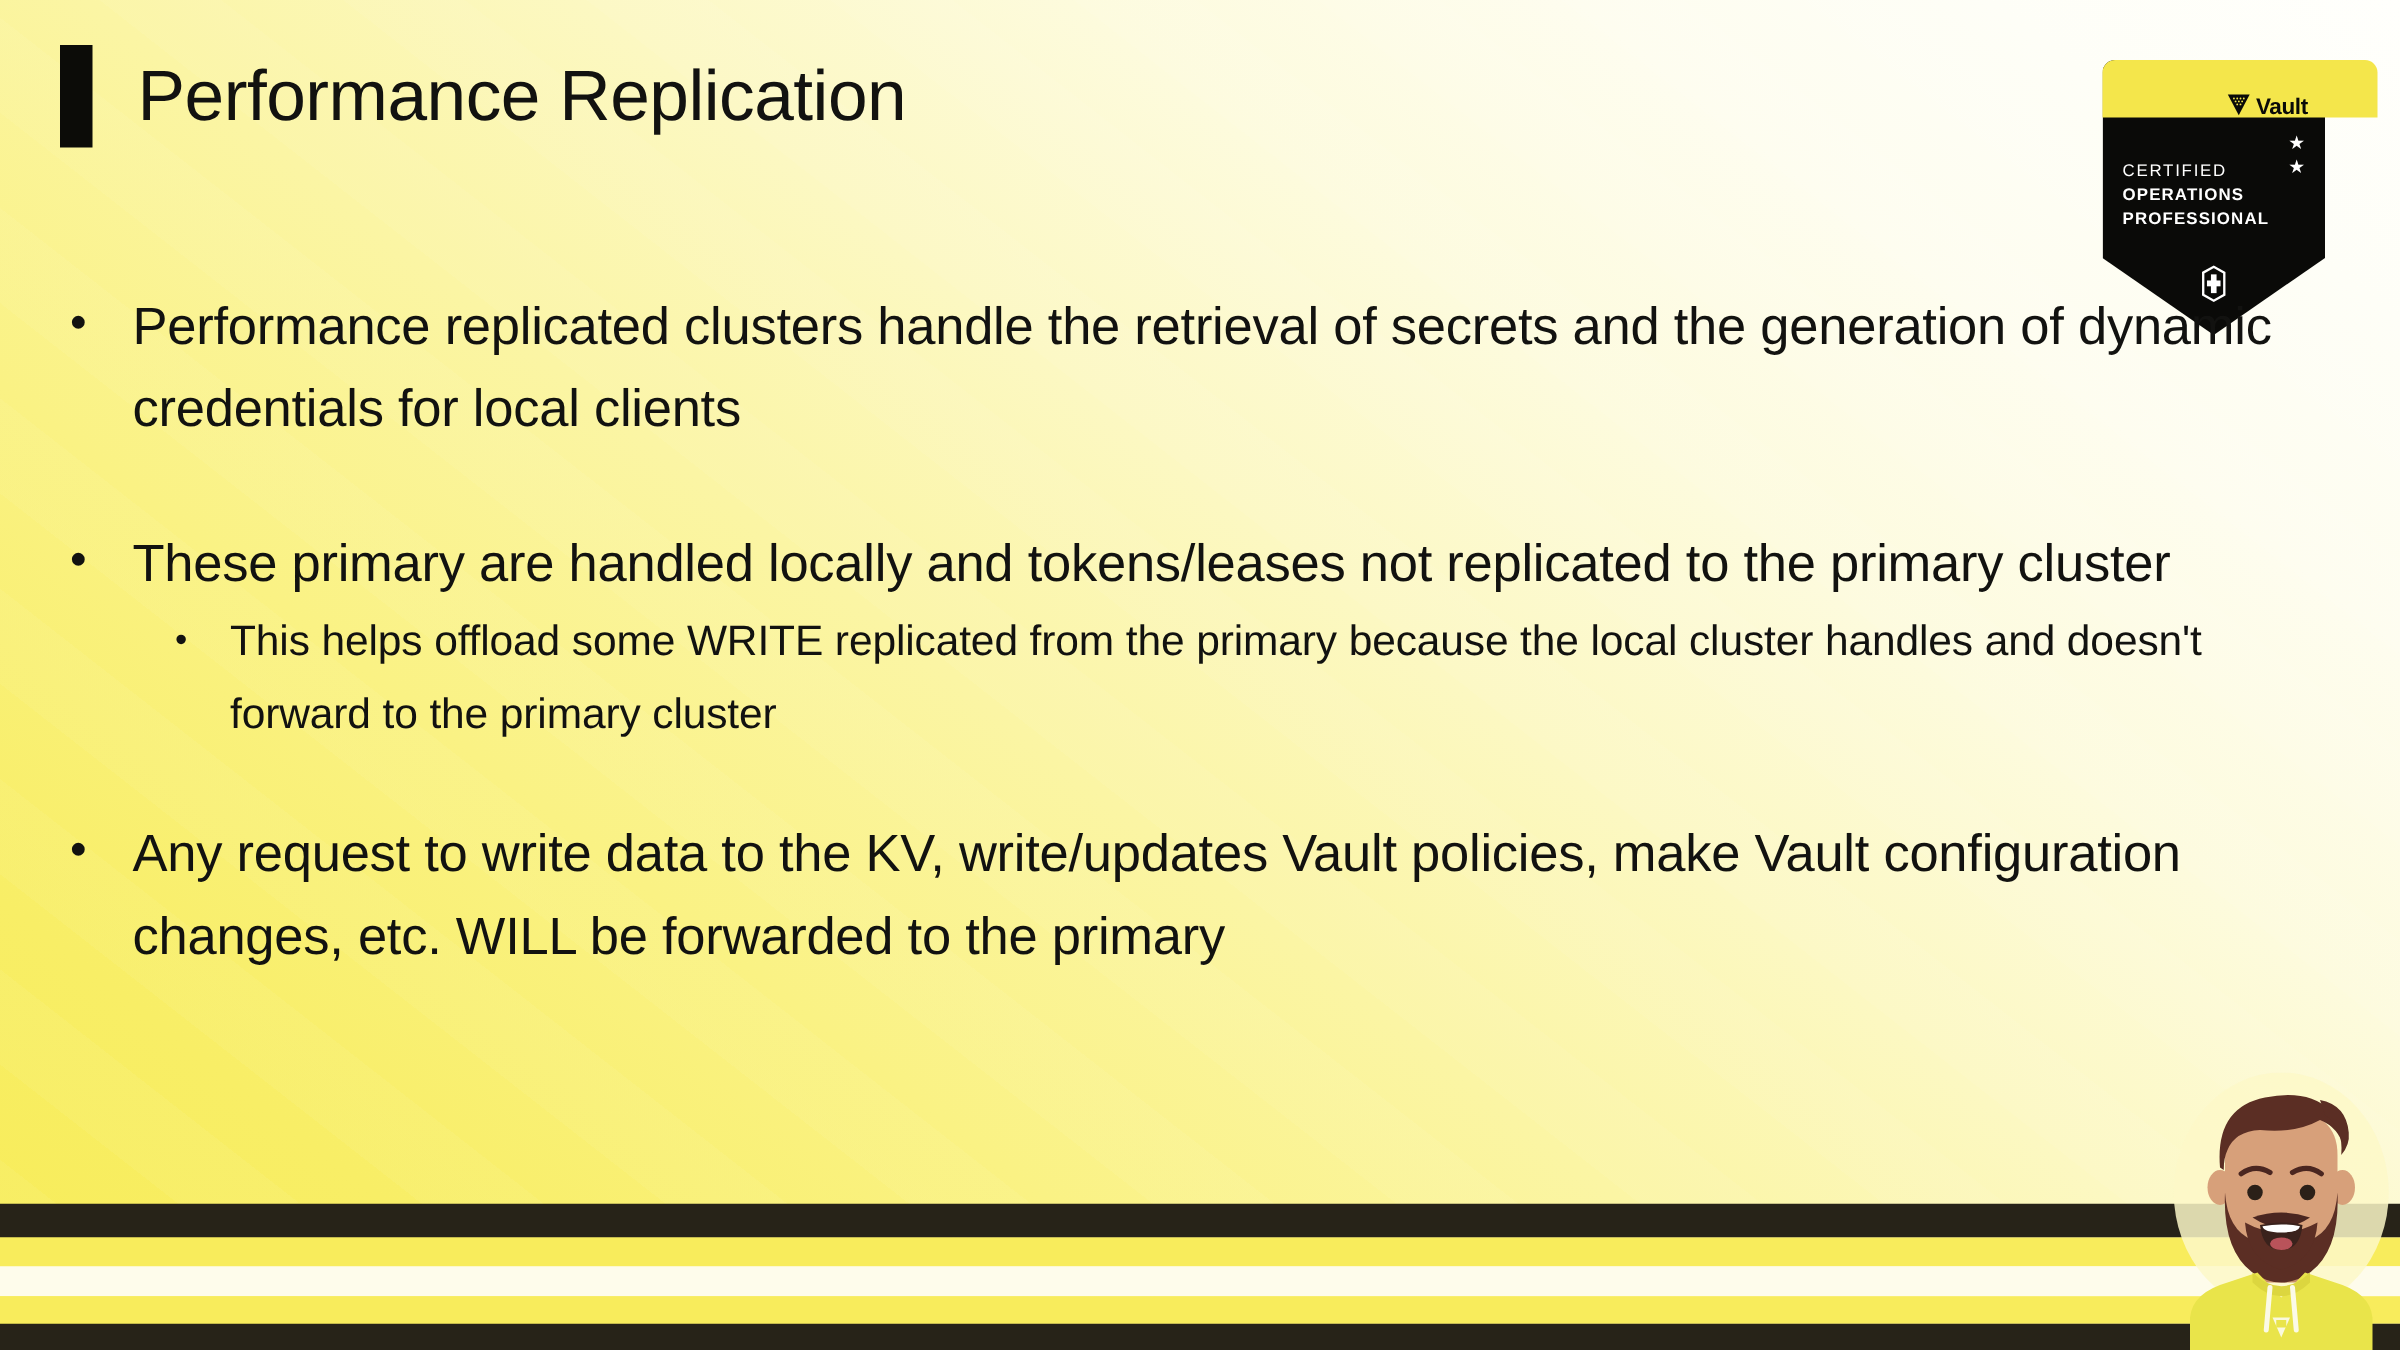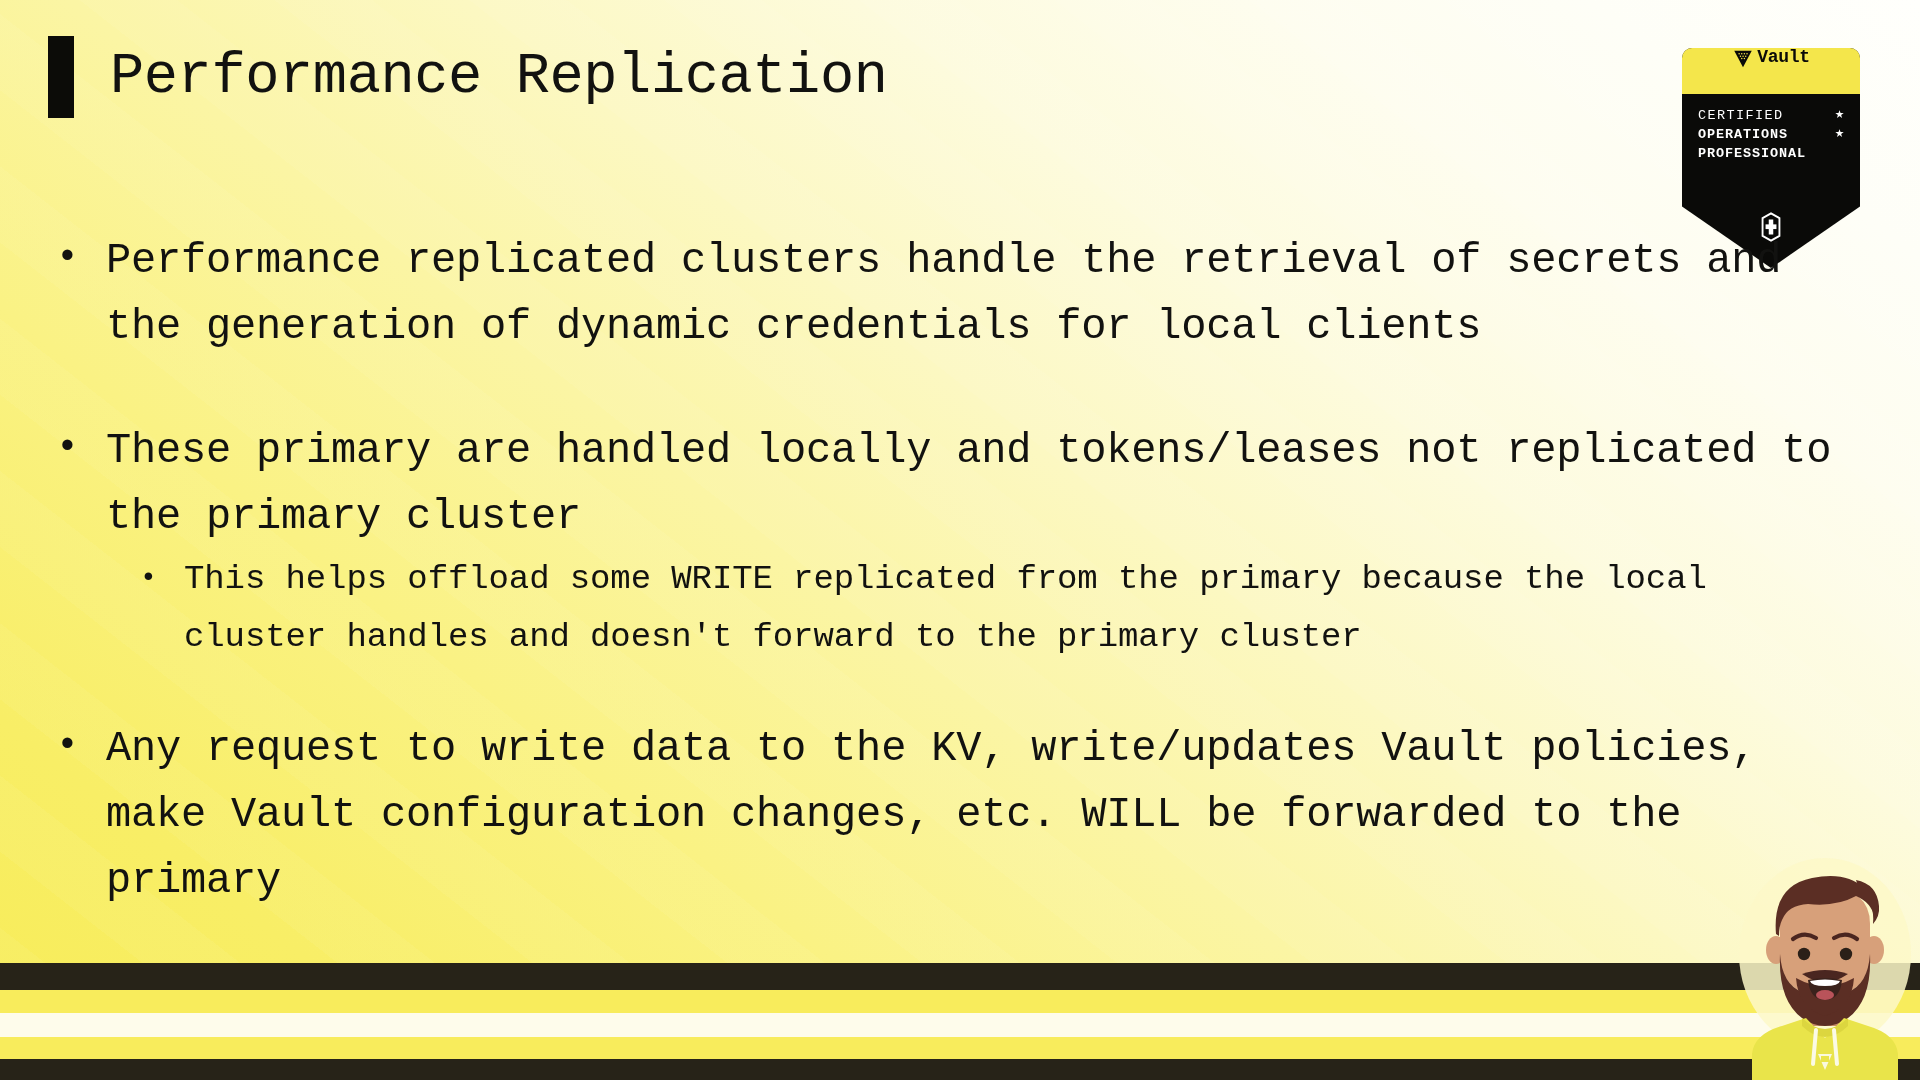--- a/index.html
+++ b/index.html
@@ -6,21 +6,21 @@
   html, body {
     margin: 0;
     padding: 0;
     background: #222;
   }
   .slide {
     position: relative;
     width: 1920px;
     height: 1080px;
     overflow: hidden;
-    font-family: Liberation Mono, monospace;
+    font-family: Liberation Sans, sans-serif;
     background:
       linear-gradient(38deg,
         #F7EC57 0%,
         #F8EE66 14%,
         #FAF284 30%,
         #FBF5A4 44%,
         #FCF8C2 56%,
         #FDFBDD 68%,
         #FEFDEF 80%,
         #FEFEF7 90%,
@@ -81,43 +81,44 @@
     clip-path: polygon(0% 0%, 100% 0%, 100% 72%, 50% 100%, 0% 72%);
   }
   .badge-head {
     position: absolute;
     left: 0; top: 0;
     width: 100%;
     height: 46px;
     background: #F4E64B;
     border-radius: 10px 10px 0 0;
     display: flex;
-    align-items: flex-start;
+    align-items: flex-end;
     justify-content: center;
     gap: 3px;
+    padding-left: 42px;
   }
   .vault-mark { width: 22px; height: 21px; display:block; }
   .badge-brand {
     font-size: 18px;
     font-weight: 700;
     color: #0A0A08;
     letter-spacing: -0.3px;
     line-height: 1;
   }
   .badge-lines {
     position: absolute;
     left: 16px;
     top: 58px;
     color: #FFFFFF;
     font-size: 13.5px;
     font-weight: 700;
     letter-spacing: 0.9px;
     line-height: 19px;
   }
-  .badge-lines .ln1 { font-weight: 400; letter-spacing: 1.4px; }
+  .badge-lines .ln1 { font-weight: 400; letter-spacing: 1.4px; margin-top: 21px; }
   .badge-stars {
     position: absolute;
     right: 16px;
     top: 59px;
     display: flex;
     flex-direction: column;
     gap: 3px;
     color: #FFFFFF;
     font-size: 15px;
     line-height: 16px;

